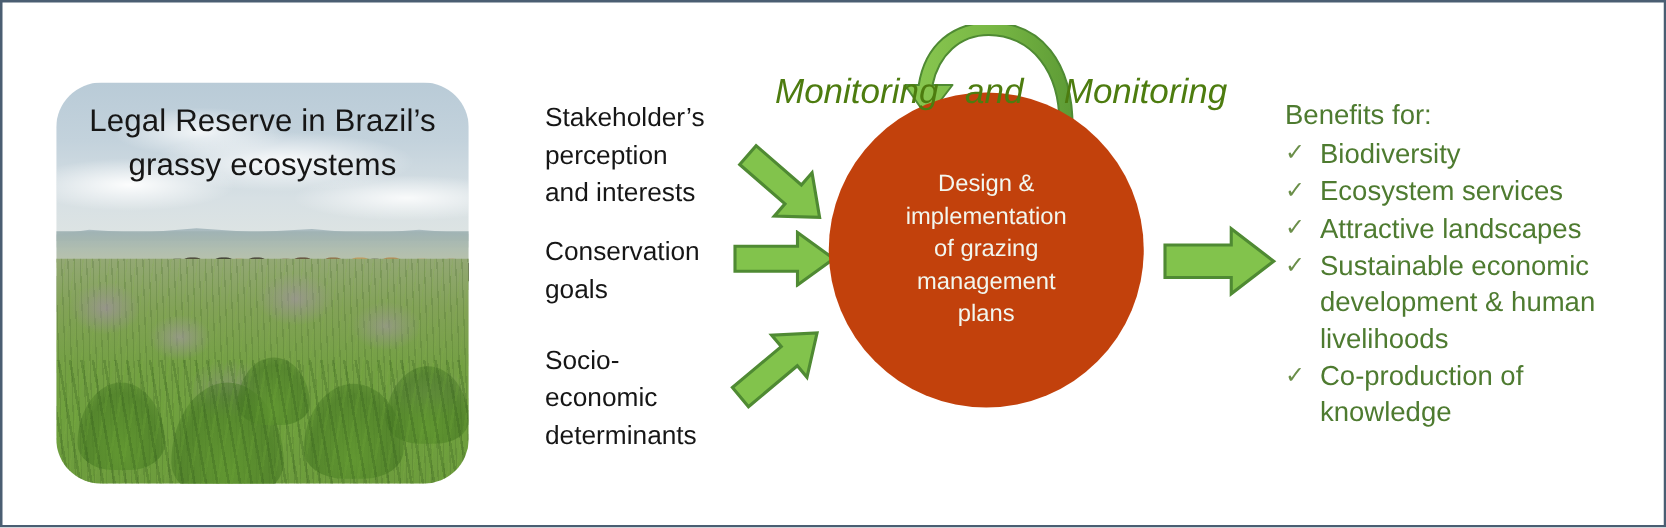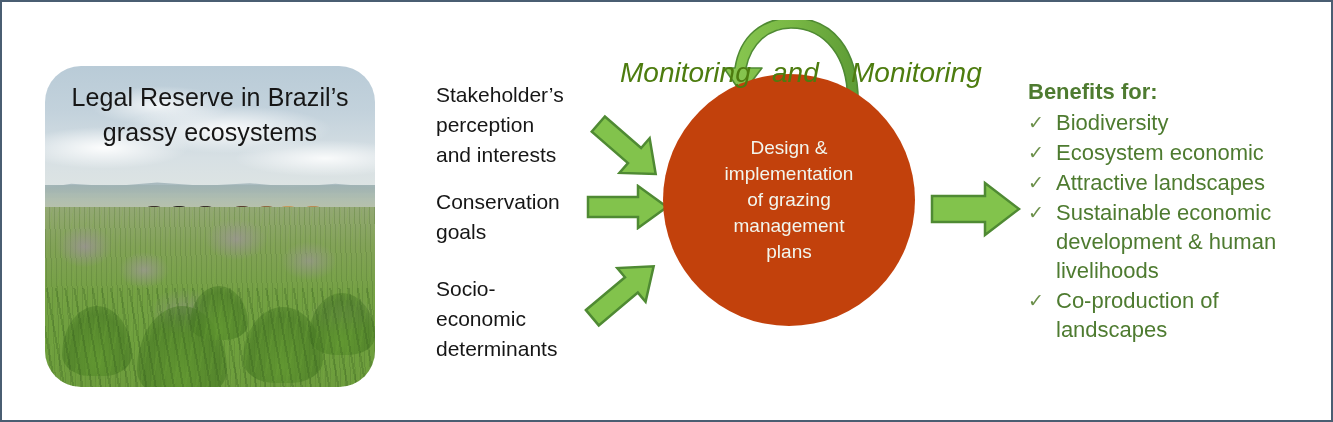--- a/index.html
+++ b/index.html
@@ -173,21 +173,21 @@
   #benefits {
     position: absolute;
     left: 1026px;
     top: 76px;
     width: 300px;
     font-family: "Liberation Sans", sans-serif;
     color: #4e7b30;
   }
   #benefits-title {
     font-size: 22px;
-    font-weight: bold;
+    font-weight: normal;
     line-height: 28px;
     margin-bottom: 2px;
   }
   .benefit-row {
     display: flex;
     align-items: flex-start;
     margin-bottom: 1px;
   }
   .benefit-check {
     width: 28px;
@@ -302,29 +302,29 @@
 
   <div id="benefits">
     <div id="benefits-title">Benefits for:</div>
 
     <div class="benefit-row">
       <span class="benefit-check">✓</span>
       <span class="benefit-text">Biodiversity</span>
     </div>
     <div class="benefit-row">
       <span class="benefit-check">✓</span>
-      <span class="benefit-text">Ecosystem economic</span>
+      <span class="benefit-text">Ecosystem services</span>
     </div>
     <div class="benefit-row">
       <span class="benefit-check">✓</span>
       <span class="benefit-text">Attractive landscapes</span>
     </div>
     <div class="benefit-row">
       <span class="benefit-check">✓</span>
       <span class="benefit-text">Sustainable economic development &amp; human livelihoods</span>
     </div>
     <div class="benefit-row">
       <span class="benefit-check">✓</span>
-      <span class="benefit-text">Co-production of landscapes</span>
+      <span class="benefit-text">Co-production of knowledge</span>
     </div>
   </div>
 
 </div>
 
 </body></html>

